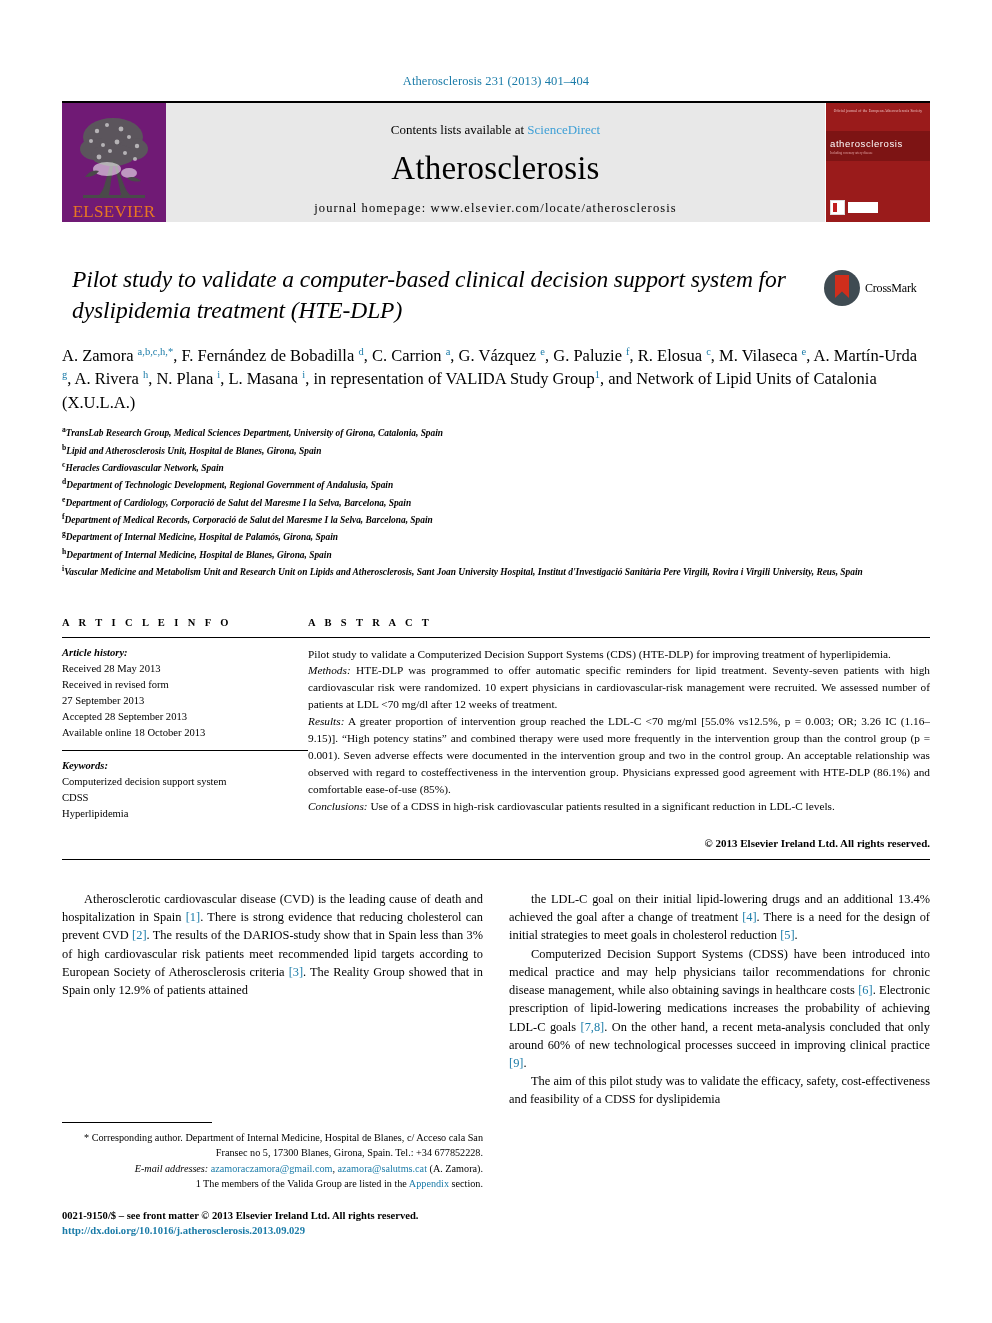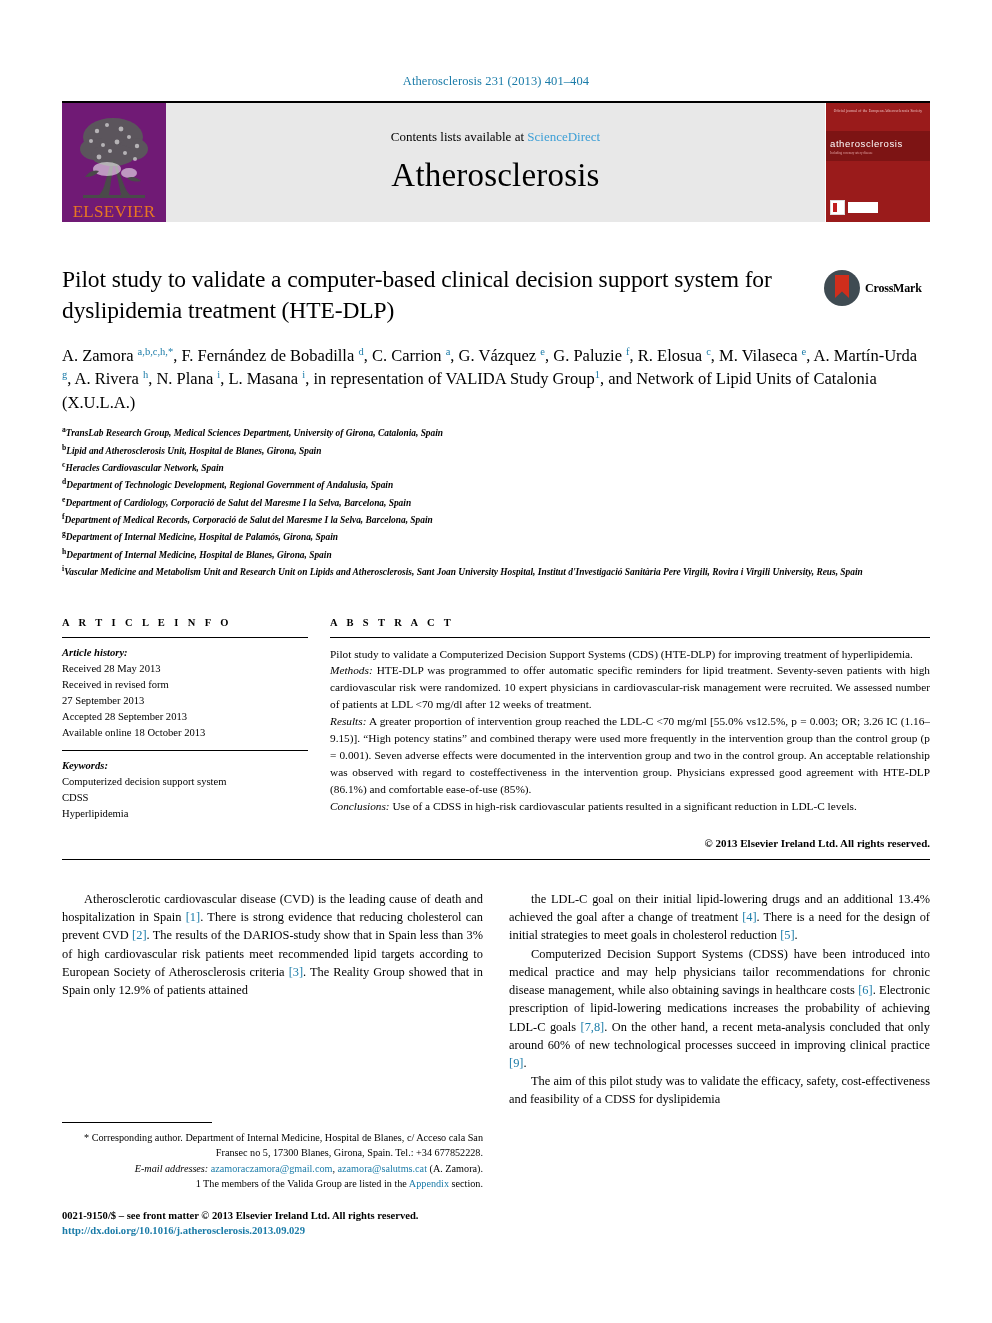--- a/index.html
+++ b/index.html
@@ -182,30 +182,31 @@
     content:"";
     position:absolute;
     left: 11px; top: 5px;
     width: 14px; height: 23px;
     background: #cf2e1c;
     clip-path: polygon(0 0, 100% 0, 100% 100%, 50% 72%, 0 100%);
   }
   .crossmark-label {
     font-family: "Liberation Serif", serif;
     font-size: 12px;
-    font-weight: bold;
+    font-weight: normal;
     letter-spacing: -.2px;
   }
   h1.paper-title {
     font-size: 23.5px;
     font-weight: normal;
     line-height: 1.32;
-    margin: 0;
+    margin: 10px;
     padding-right: 120px;
     letter-spacing: -.1px;
+    font-style: italic;
   }
   .authors {
     margin-top: 18px;
     font-size: 16.5px;
     line-height: 1.42;
     padding-right: 10px;
   }
   .authors sup { color: #1a7ba8; font-size: 10.5px; }
   .affiliations {
     margin-top: 10px;
@@ -217,21 +218,20 @@
   .affiliations sup {
     font-style: normal;
     font-size: 7.6px;
     font-weight: bold;
   }
 
   
   .info-abstract {
     margin-top: 36px;
     display: flex;
-    gap: 22px;
   }
   .col-info { width: 246px; flex: 0 0 246px; }
   .col-abstract { flex: 1 1 auto; }
   .sec-head {
     font-size: 10.5px;
     font-weight: bold;
     letter-spacing: 3.4px;
     margin-bottom: 9px;
   }
   .rule { border-top: 1px solid #000; }
@@ -350,20 +350,21 @@
         </svg>
       </div>
       <div class="elsevier-word">ELSEVIER</div>
     </div>
 
     <div class="contents-box">
       <div class="contents-line">
         <span>Contents lists available at </span><span class="sd">ScienceDirect</span>
       </div>
       <div class="journal-name">Atherosclerosis</div>
+      <div class="homepage">journal homepage: www.elsevier.com/locate/atherosclerosis</div>
     </div>
 
     <div class="cover-thumb">
       <div class="cover-top-txt">Oficial journal of the European Atherosclerosis Society</div>
       <div class="cover-band">
         <div class="cover-band-title">atherosclerosis</div>
         <div class="cover-band-sub">Including coronary artery disease</div>
       </div>
       <div class="cover-footer">
         <div class="cover-badge"></div>

